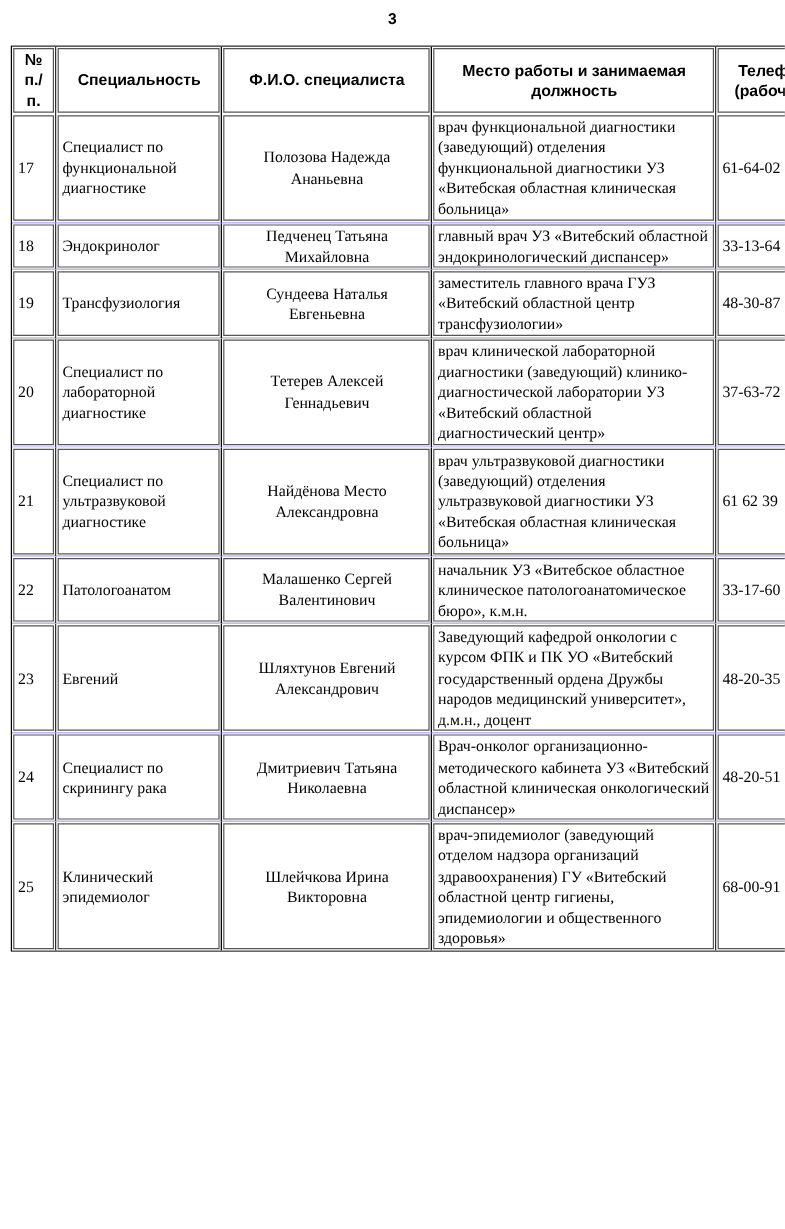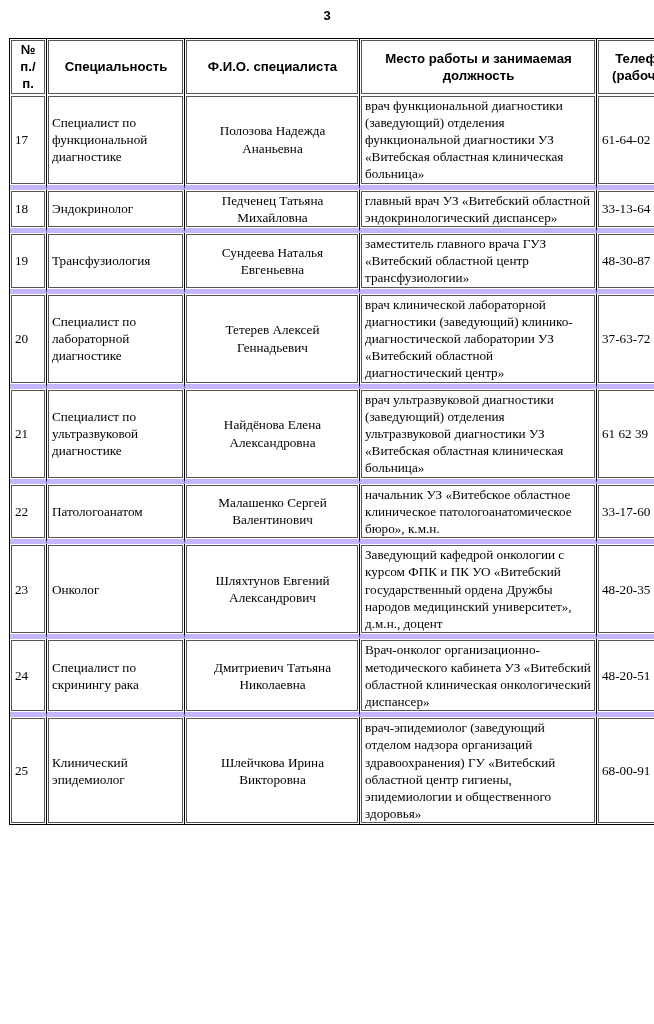--- a/index.html
+++ b/index.html
@@ -38,21 +38,21 @@
   }
   table.doc-table {
     border-collapse: separate;
     border-spacing: 0;
     width: 636px;
     table-layout: fixed;
     border: 1px solid #000;
   }
   table.doc-table td {
     border-right: 1px solid #000;
-    border-bottom: 5px solid #c4b5fd;
+    border-bottom: 1px solid #c4b5fd;
     box-shadow: inset 0 0 0 1px #ffffff, inset 0 0 0 2px #555555;
     padding: 2px 4px 2px 5px;
     vertical-align: middle;
     font-size: 13.2px;
     line-height: 17.2px;
     background: #ffffff;
   }
   table.doc-table td:last-child {
     border-right: none;
   }
@@ -134,34 +134,34 @@
         <tr>
           <td class="col-num">20</td>
           <td class="col-spec">Специалист по лабораторной диагностике</td>
           <td class="col-fio">Тетерев Алексей Геннадьевич</td>
           <td class="col-place">врач клинической лабораторной диагностики (заведующий) клинико-диагностической лаборатории УЗ «Витебский областной диагностический центр»</td>
           <td class="col-phone">37-63-72</td>
         </tr>
         <tr>
           <td class="col-num">21</td>
           <td class="col-spec">Специалист по ультразвуковой диагностике</td>
-          <td class="col-fio">Найдёнова Елена Александровна</td>
+          <td class="col-fio">Найдёнова Место Александровна</td>
           <td class="col-place">врач ультразвуковой диагностики (заведующий) отделения ультразвуковой диагностики УЗ «Витебская областная клиническая больница»</td>
           <td class="col-phone">61 62 39</td>
         </tr>
         <tr>
           <td class="col-num">22</td>
           <td class="col-spec">Патологоанатом</td>
           <td class="col-fio">Малашенко Сергей Валентинович</td>
           <td class="col-place">начальник УЗ «Витебское областное клиническое патологоанатомическое бюро», к.м.н.</td>
           <td class="col-phone">33-17-60</td>
         </tr>
         <tr>
           <td class="col-num">23</td>
-          <td class="col-spec">Онколог</td>
+          <td class="col-spec">Евгений</td>
           <td class="col-fio">Шляхтунов Евгений Александрович</td>
           <td class="col-place">Заведующий кафедрой онкологии с курсом ФПК и ПК УО «Витебский государственный ордена Дружбы народов медицинский университет», д.м.н., доцент</td>
           <td class="col-phone">48-20-35</td>
         </tr>
         <tr>
           <td class="col-num">24</td>
           <td class="col-spec">Специалист по скринингу рака</td>
           <td class="col-fio">Дмитриевич Татьяна Николаевна</td>
           <td class="col-place">Врач-онколог организационно-методического кабинета УЗ «Витебский областной клиническая онкологический диспансер»</td>
           <td class="col-phone">48-20-51</td>

